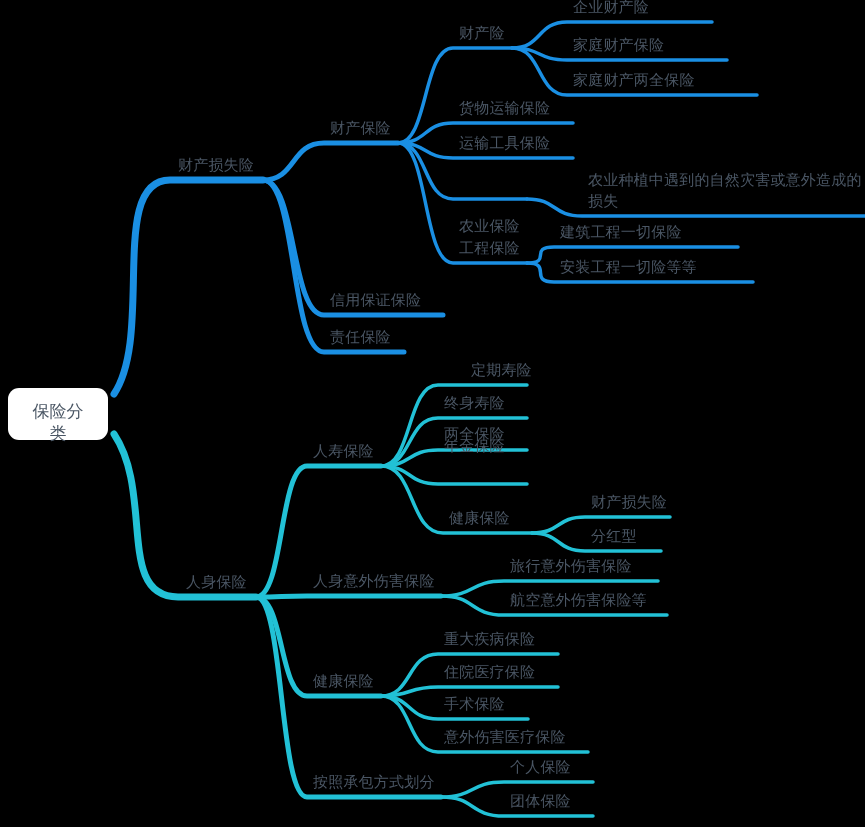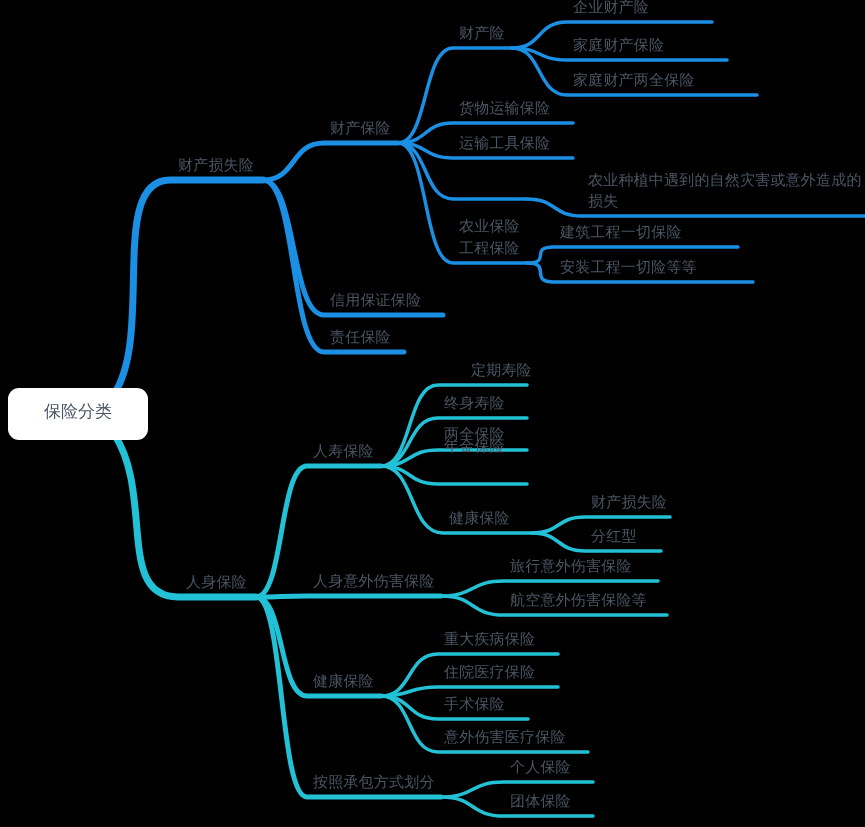--- a/index.html
+++ b/index.html
@@ -117,15 +117,15 @@
       <div class="node-label" style="left: 510px; top: 577px;"><span>旅行意外伤害保险</span></div>
       <div class="node-label" style="left: 510px; top: 611px;"><span>航空意外伤害保险等</span></div>
       <div class="node-label" style="left: 313px; top: 692px;"><span>健康保险</span></div>
       <div class="node-label" style="left: 444px; top: 650px;"><span>重大疾病保险</span></div>
       <div class="node-label" style="left: 444px; top: 683px;"><span>住院医疗保险</span></div>
       <div class="node-label" style="left: 444px; top: 715px;"><span>手术保险</span></div>
       <div class="node-label" style="left: 444px; top: 748px;"><span>意外伤害医疗保险</span></div>
       <div class="node-label" style="left: 313px; top: 793px;"><span>按照承包方式划分</span></div>
       <div class="node-label" style="left: 510px; top: 778px;"><span>个人保险</span></div>
       <div class="node-label" style="left: 510px; top: 812px;"><span>团体保险</span></div>
-      <div class="root-node" style="left: 8px; top: 388px; width: 140px; height: 52px;"><span>保险分类</span></div>
+      <div class="root-node" style="left: 8px; top: 388px; width: 100px; height: 52px;"><span>保险分类</span></div>
     </div>
 </div>
 
 </body></html>

